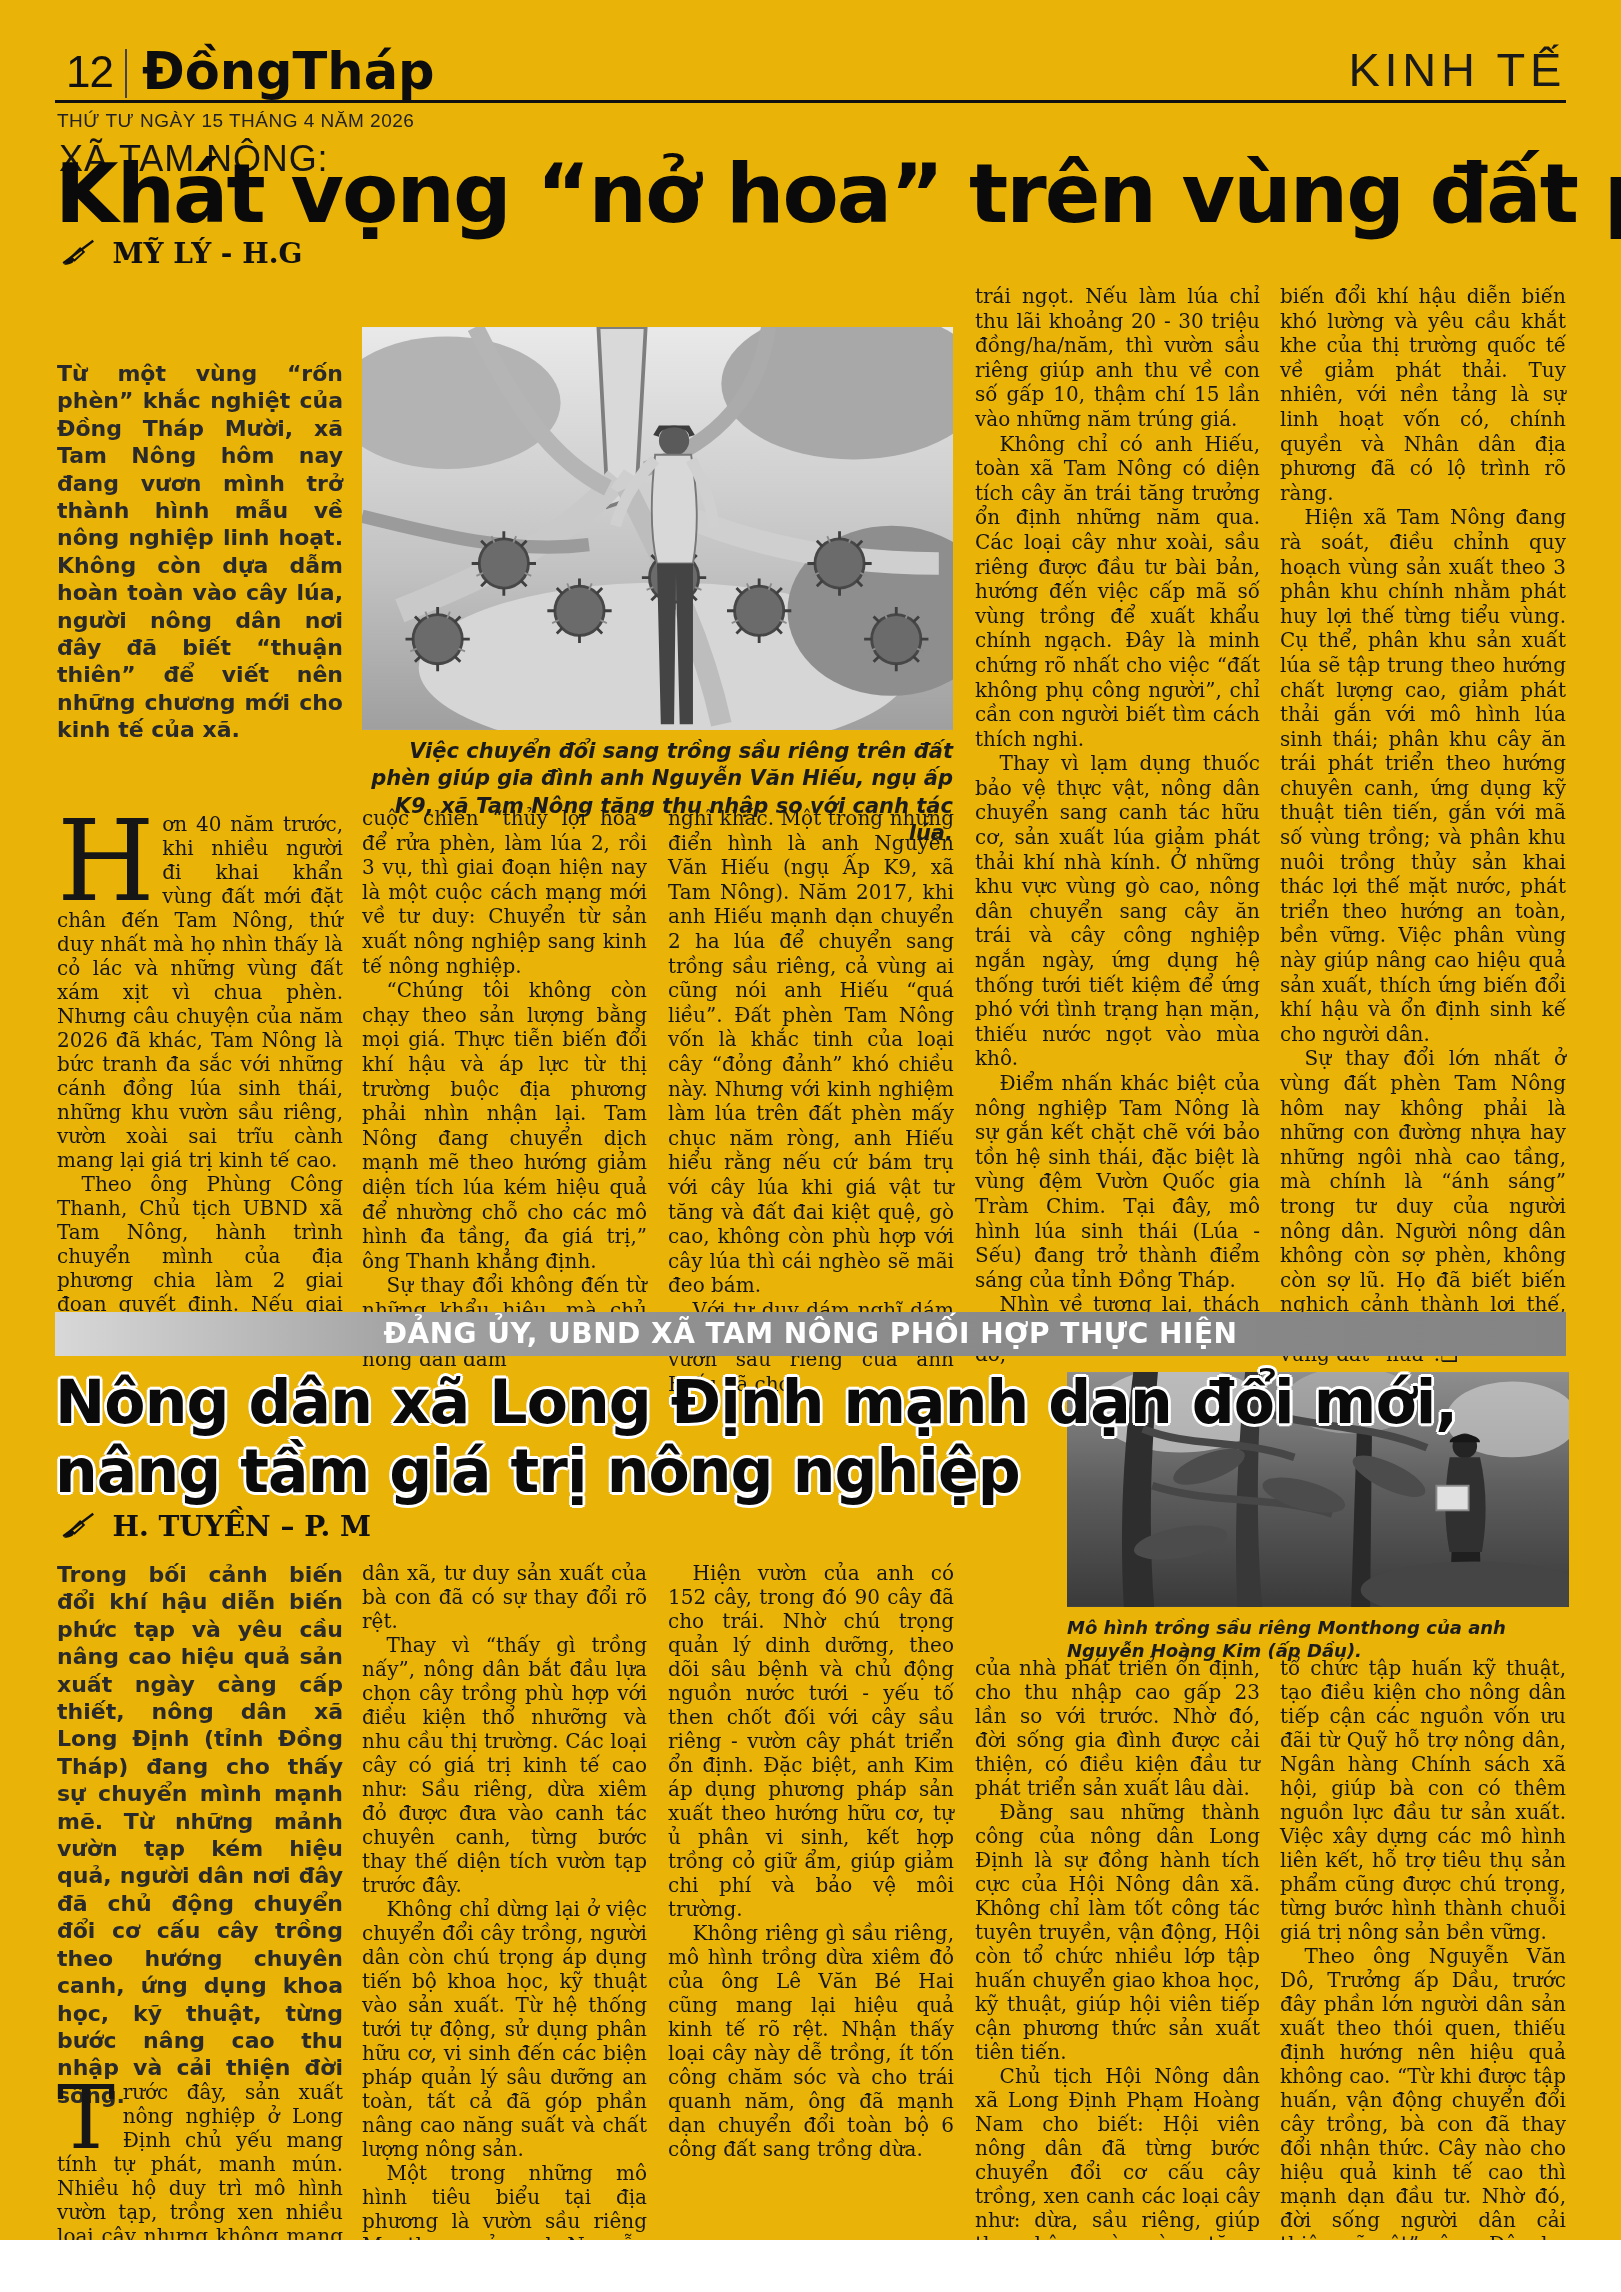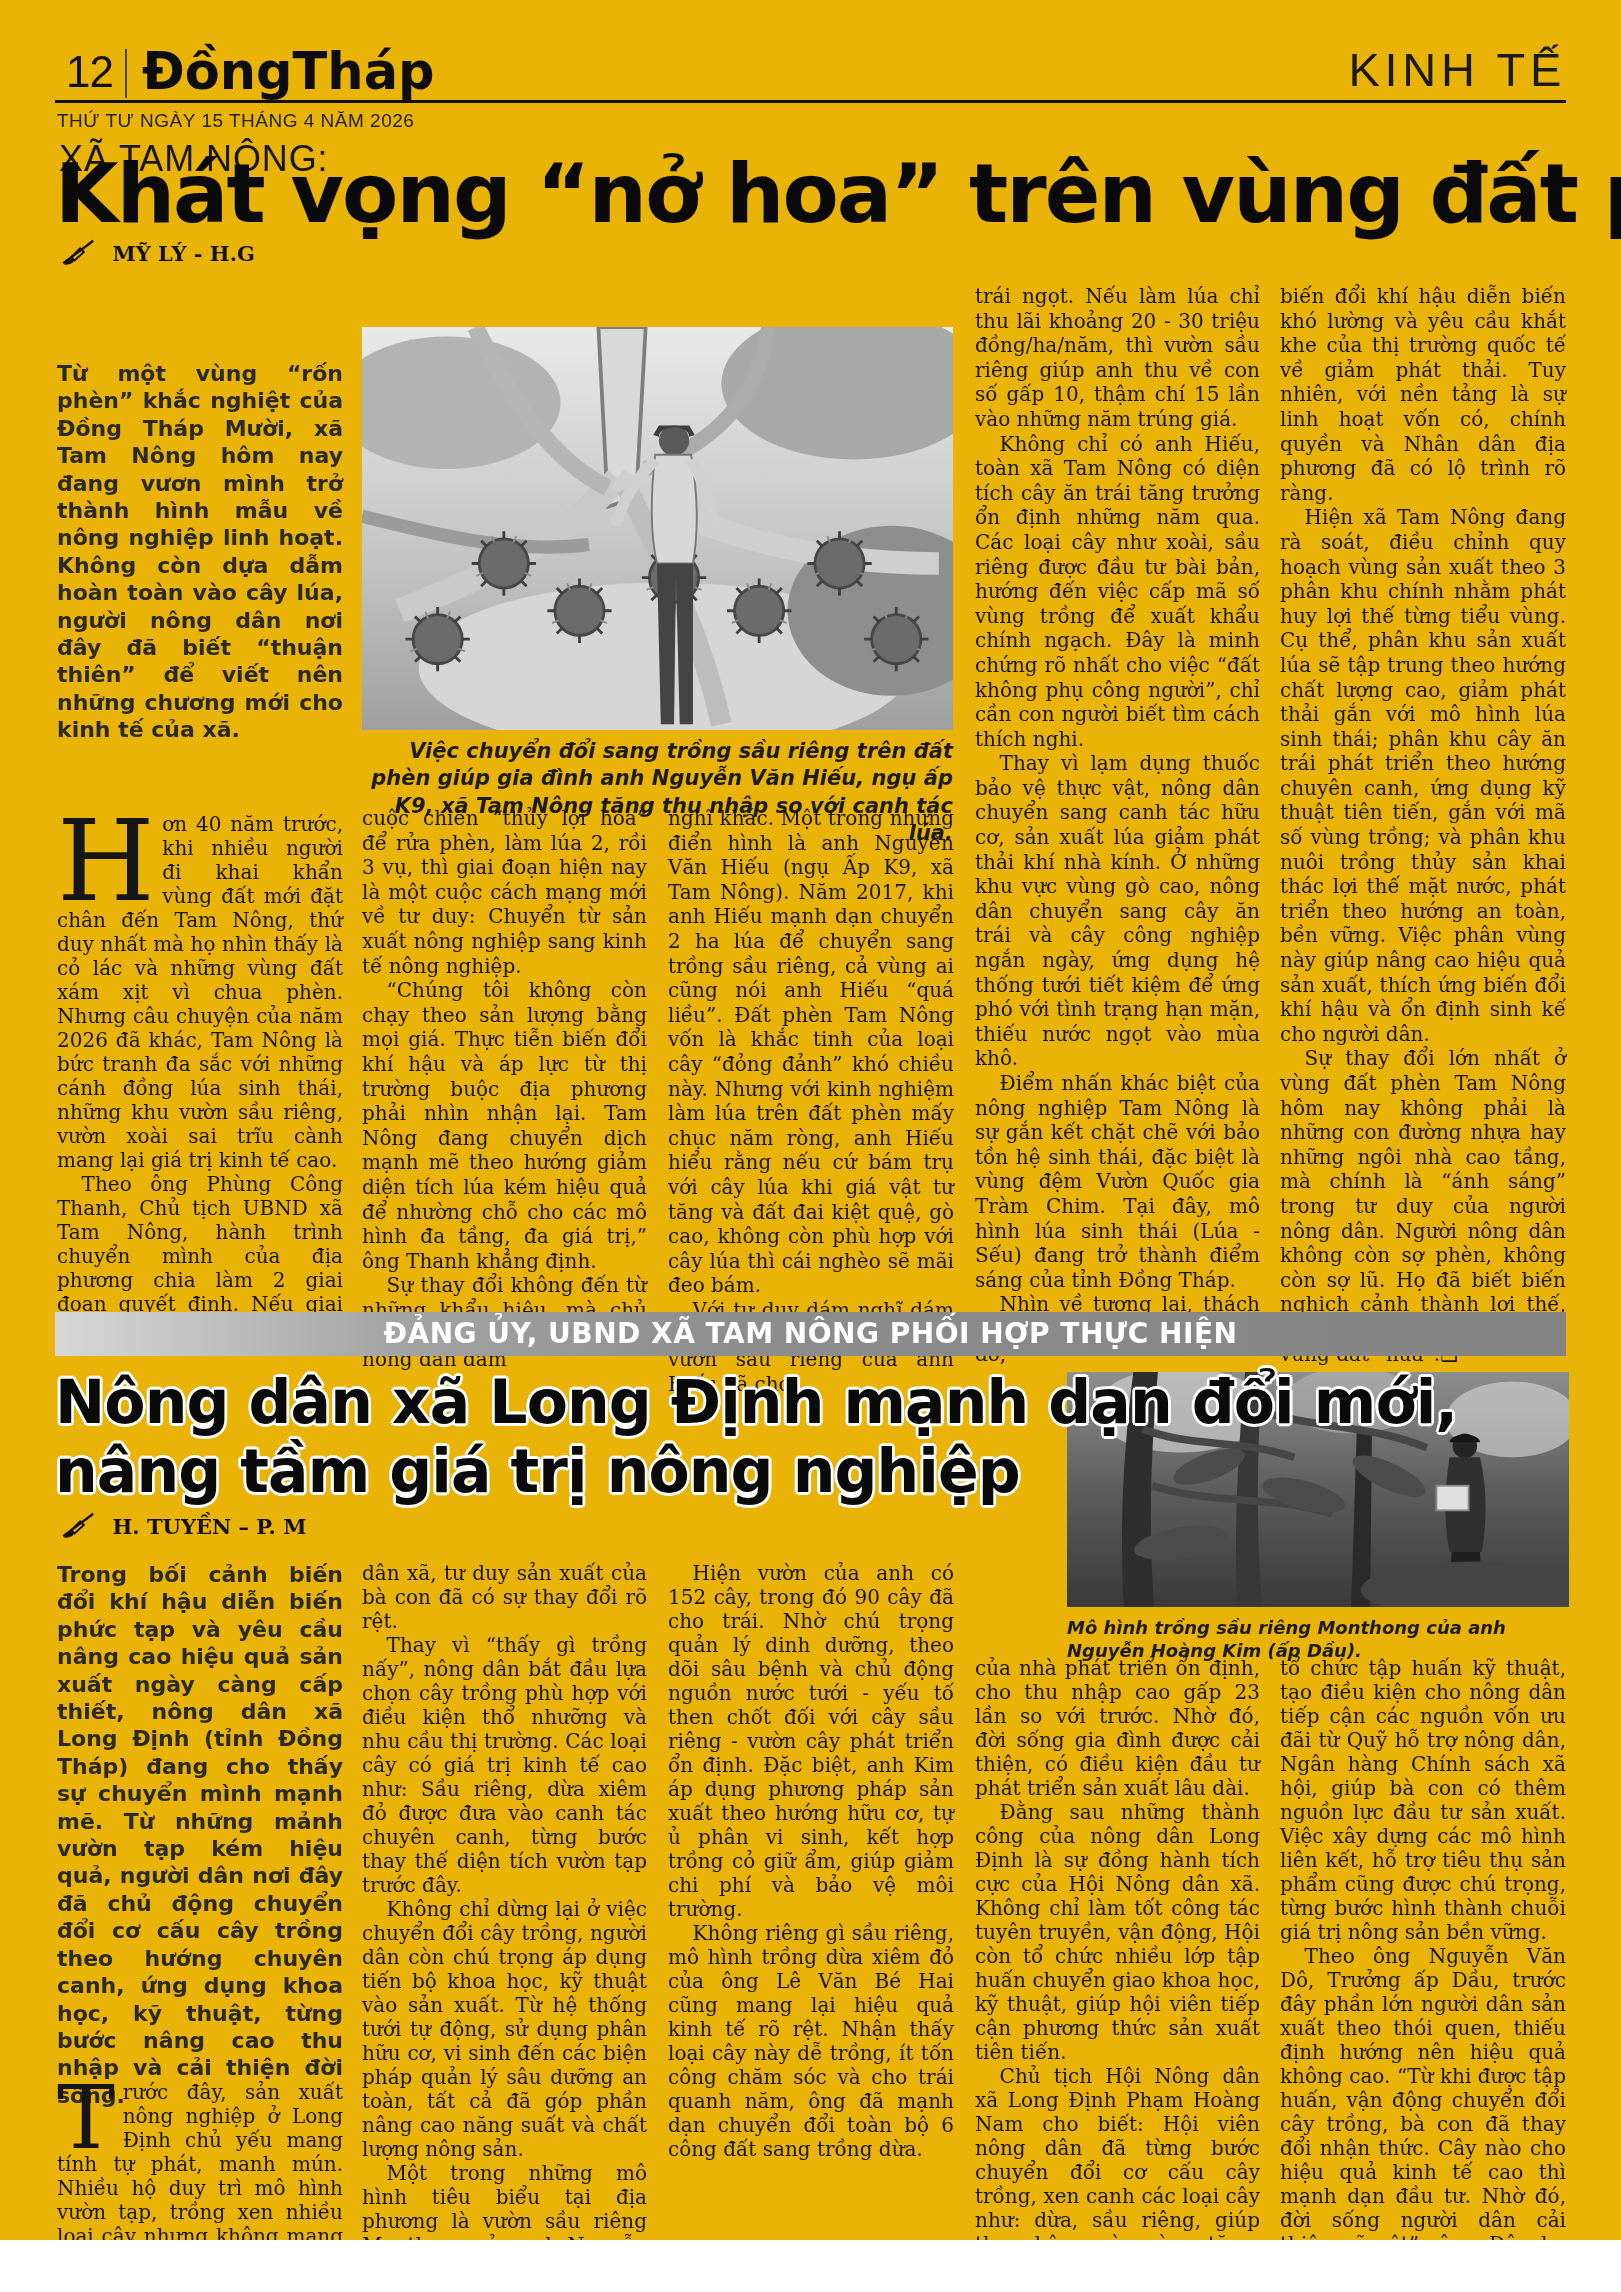--- a/index.html
+++ b/index.html
@@ -11,21 +11,21 @@
   .hdr-div{width:1.9px;height:49px;background:#444;}
   .masthead{font-family:"DejaVu Sans",sans-serif;font-size:51px;font-weight:800;letter-spacing:0px;color:#0d0d0d;}
   .section{font-size:47px;font-weight:400;letter-spacing:4.7px;color:#1a1a1a;}
   .rule{height:2.8px;background:#111;}
   .date{font-size:19px;letter-spacing:0.5px;color:#222;}
   
   .kicker{font-size:36px;font-weight:500;letter-spacing:0.9px;color:#161616;}
   .headline1{font-family:"DejaVu Sans",sans-serif;font-size:82px;font-weight:800;letter-spacing:-1.9px;
              color:#0a0a0a;white-space:nowrap;}
   .byline{display:flex;align-items:center;gap:9.5px;}
-  .byline-name{font-family:"DejaVu Serif",serif;font-weight:700;font-size:21px;color:#111;}
+  .byline-name{font-family:"DejaVu Serif",serif;font-weight:700;font-size:28px;color:#111;}
   .intro{font-family:"DejaVu Sans",sans-serif;font-weight:700;font-size:22px;line-height:27.4px;
          color:#2a2a2a;text-align:justify;}
   .body{font-family:"DejaVu Serif","Liberation Serif",serif;font-size:20px;line-height:24.6px;
         text-align:justify;color:#161616;}
   .body p{margin:0;text-indent:24.6px;}
   .body p.noindent{text-indent:0;}
   .dropcap{float:left;font-family:"DejaVu Serif",serif;font-weight:400;
            font-size:112px;line-height:87px;margin:5.7px 7.6px 0 0;}
   .dropcap.small{font-size:87px;line-height:68px;margin:3.8px 7.6px 0 0;}
   .caption{font-family:"DejaVu Sans",sans-serif;font-style:italic;font-weight:700;

